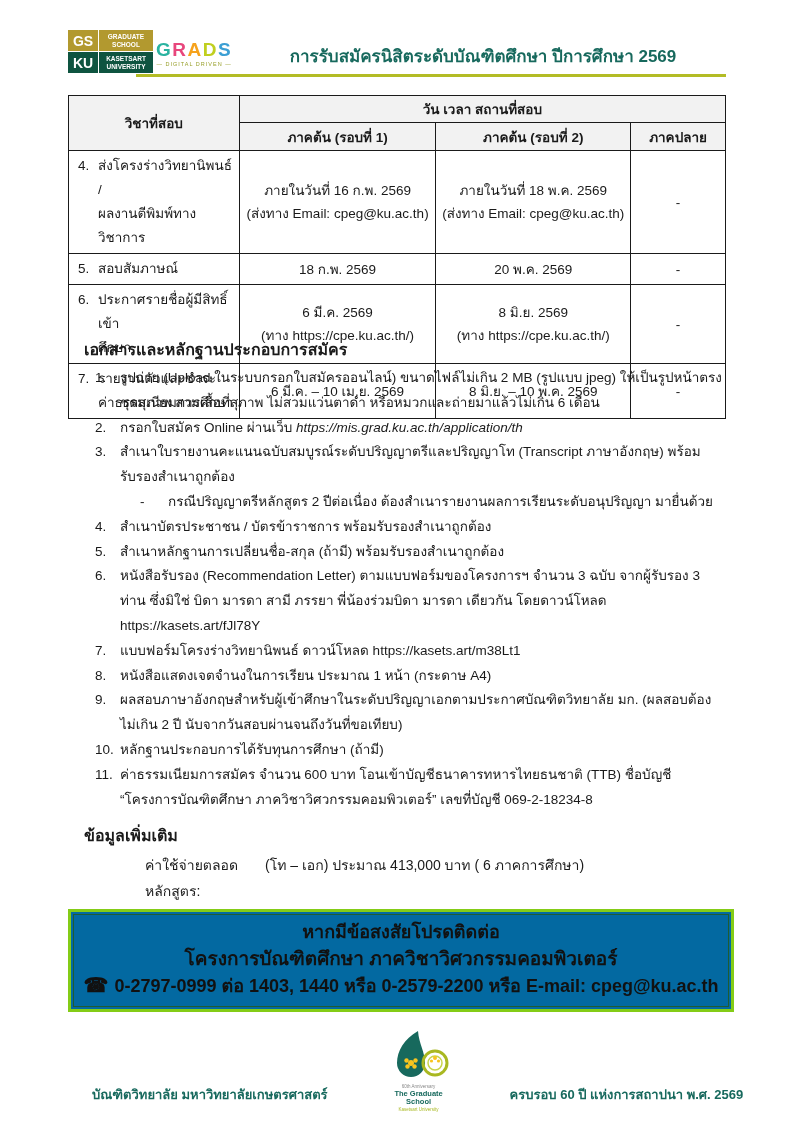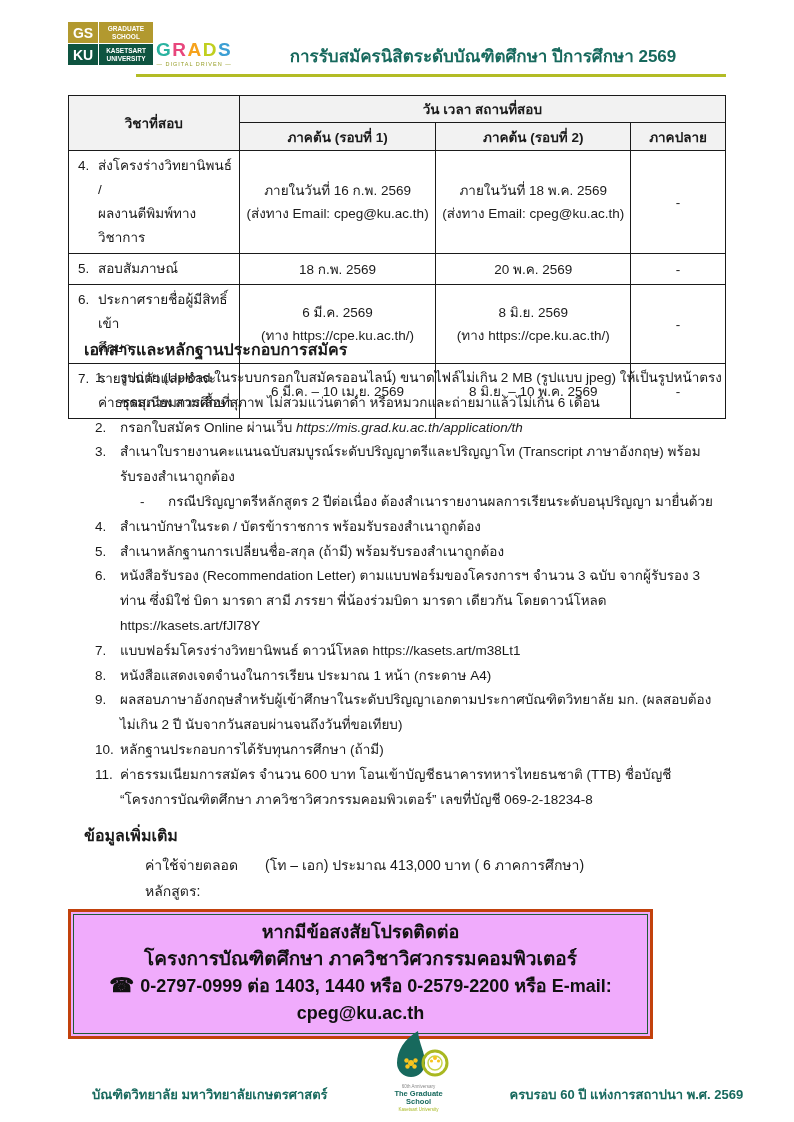--- a/index.html
+++ b/index.html
@@ -5,21 +5,21 @@
   * { box-sizing: border-box; }
   html,body { margin:0; padding:0; }
   body {
     width:794px; height:1122px; background:#ffffff; position:relative;
     font-family:"Liberation Sans", sans-serif; color:#1a1a1a;
   }
   .page { position:absolute; inset:0; overflow:hidden; }
 
   
   .gsku {
-    position:absolute; left:68px; top:22px;
+    position:absolute; left:68px; top:30px;
     display:grid; grid-template-columns:30px 54px; grid-auto-rows:21px;
     gap:1px; background:#ffffff;border-radius:15px;
   }
   .gsku .cell { display:flex; align-items:center; justify-content:center;
     color:#fff; font-weight:bold; text-align:center; }
   .gsku .gs, .gsku .gradsch { background:#b2992f; }
   .gsku .ku, .gsku .kasetsart { background:#0e5440; }
   .gsku .gs, .gsku .ku { font-size:14px; }
   .gsku .gradsch, .gsku .kasetsart { font-size:6.5px; line-height:1.15; padding:1px; }
 
@@ -67,22 +67,22 @@
   .it { font-style:italic; }
 
   .info { margin-top:12px; font-size:14px; }
   .info-rows { margin-top:4px; }
   .info-row { display:flex; line-height:26px; }
   .info-label { flex:none; margin-left:77px; width:120px; }
   .info-value { flex:1; }
 
   
   .contact {
-    position:absolute; left:68px; top:909px; width:585px;
-    border:3px solid #c2410c; background:#f0abfc;
+    position:absolute; left:68px; top:909px; width:666px;
+    border:3px solid #84cc16; background:#0369a1;
   }
   .contact-inner {
     border:1px solid #1e5c34; margin:2px; padding:4px 4px 6px;
     text-align:center; font-weight:bold; color:#111;
   }
   .contact-line1 { font-size:18px; line-height:26px; }
   .contact-line2 { font-size:19px; line-height:27px; }
   .contact-line3 { font-size:18px; line-height:27px; }
   .phone-glyph { font-size:20px; margin-right:6px; }
 
@@ -209,21 +209,21 @@
         <div class="doc-item">
             <span class="no">3.</span>
             <span class="txt">สำเนาใบรายงานคะแนนฉบับสมบูรณ์ระดับปริญญาตรีและปริญญาโท (Transcript ภาษาอังกฤษ)  พร้อมรับรองสำเนาถูกต้อง</span>
           </div>
         <div class="doc-sub">
             <span class="dash">-</span>
             <span class="txt">กรณีปริญญาตรีหลักสูตร 2 ปีต่อเนื่อง ต้องสำเนารายงานผลการเรียนระดับอนุปริญญา มายื่นด้วย</span>
           </div>
         <div class="doc-item">
             <span class="no">4.</span>
-            <span class="txt">สำเนาบักษาในระด / บัตรข้าราชการ  พร้อมรับรองสำเนาถูกต้อง</span>
+            <span class="txt">สำเนาบัตรประชาชน / บัตรข้าราชการ  พร้อมรับรองสำเนาถูกต้อง</span>
           </div>
         <div class="doc-item">
             <span class="no">5.</span>
             <span class="txt">สำเนาหลักฐานการเปลี่ยนชื่อ-สกุล (ถ้ามี) พร้อมรับรองสำเนาถูกต้อง</span>
           </div>
         <div class="doc-item">
             <span class="no">6.</span>
             <span class="txt">หนังสือรับรอง (Recommendation Letter)  ตามแบบฟอร์มของโครงการฯ จำนวน 3 ฉบับ จากผู้รับรอง 3 ท่าน ซึ่งมิใช่ บิดา มารดา สามี ภรรยา พี่น้องร่วมบิดา มารดา เดียวกัน โดยดาวน์โหลด https://kasets.art/fJl78Y</span>
           </div>
         <div class="doc-item">

